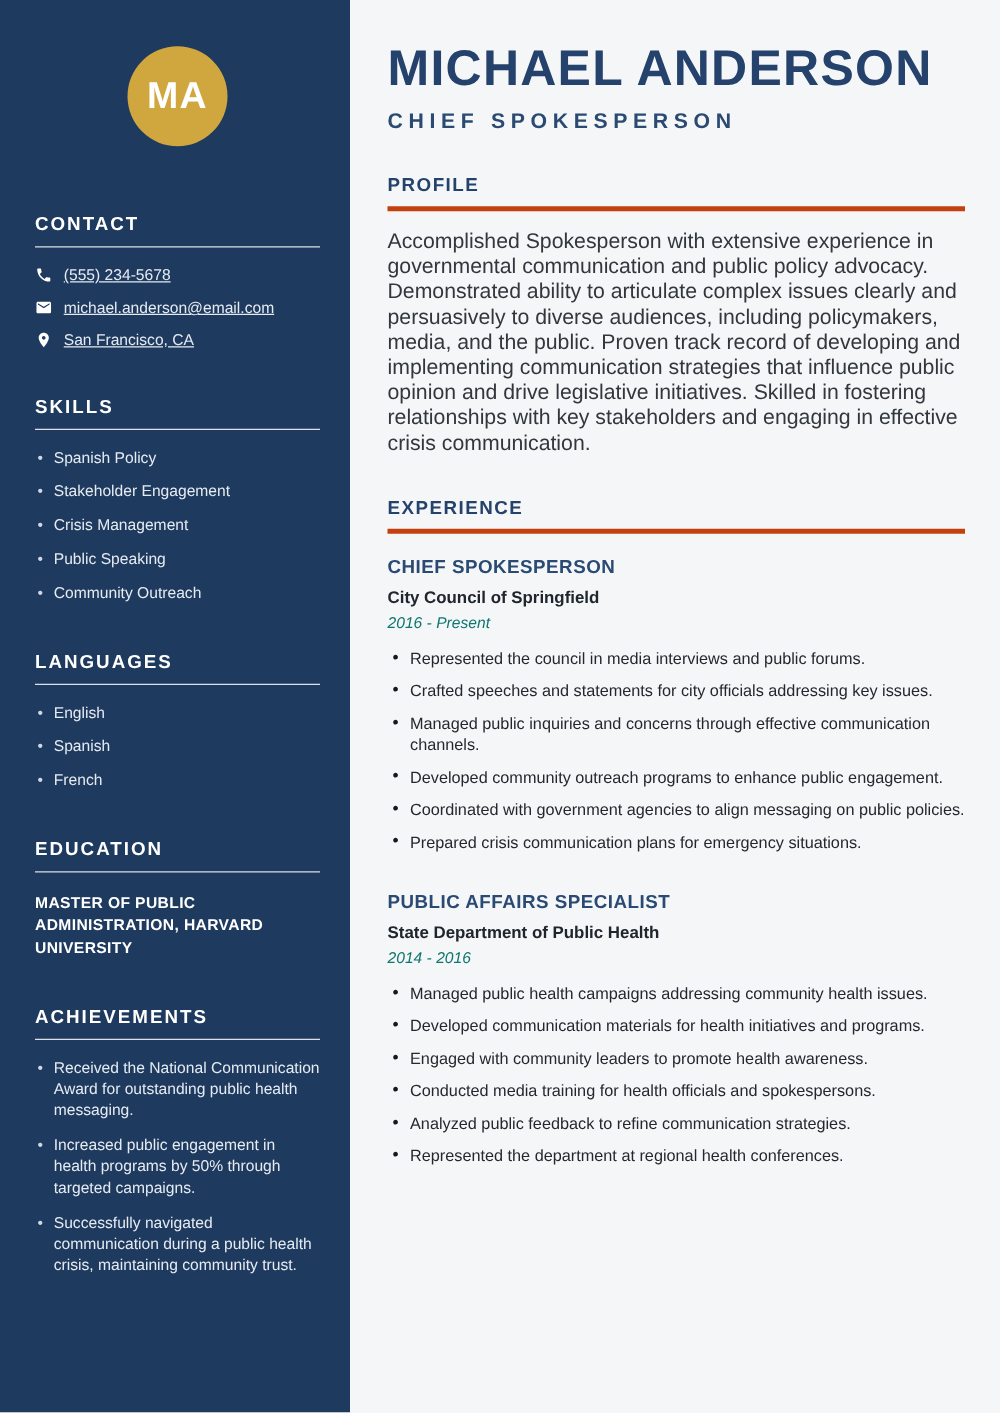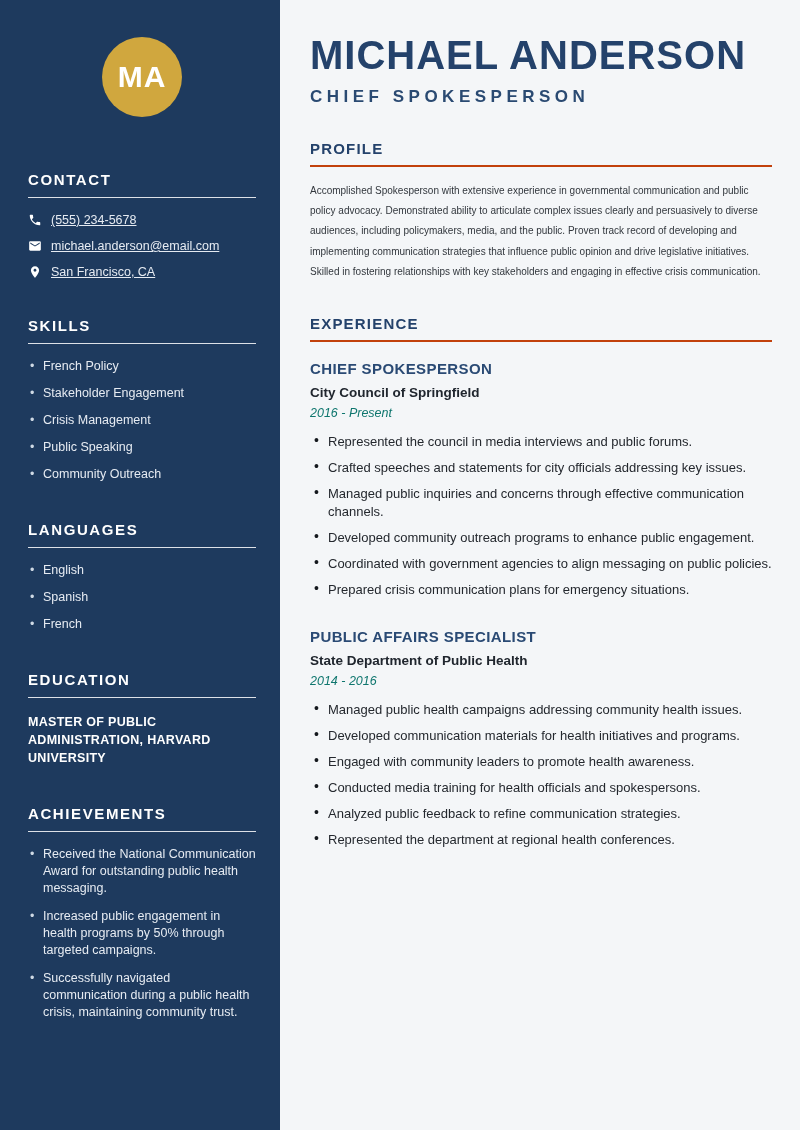--- a/index.html
+++ b/index.html
@@ -88,25 +88,25 @@
     font-weight: 600;
     letter-spacing: 4.5px;
   }
   .section { margin-top: 33px; }
   .section-heading {
     color: #24426b;
     font-size: 15px;
     font-weight: bold;
     letter-spacing: 1.2px;
     padding-bottom: 8px;
-    border-bottom: 2px solid #c2410c;
+    border-bottom: 4px solid #c2410c;
   }
   .profile-text {
     margin-top: 14px;
-    font-size: 10px;
+    font-size: 17px;
     line-height: 20.2px;
     color: #32373d;
   }
   .job { margin-top: 18px; }
   .job + .job { margin-top: 30px; }
   .job-title {
     color: #2a4a74;
     font-size: 15px;
     font-weight: bold;
     letter-spacing: 0.4px;
@@ -171,21 +171,21 @@
           </svg>
         <span>San Francisco, CA</span>
       </div>
     </div>
   </section>
 
   <section class="side-section">
     <h2 class="side-heading">SKILLS</h2>
     <ul class="side-list">
 
-    <li>French Policy</li>
+    <li>Spanish Policy</li>
         <li>Stakeholder Engagement</li>
         <li>Crisis Management</li>
         <li>Public Speaking</li>
         <li>Community Outreach</li>
       </ul>
   </section>
 
   <section class="side-section">
     <h2 class="side-heading">LANGUAGES</h2>
     <ul class="side-list">

